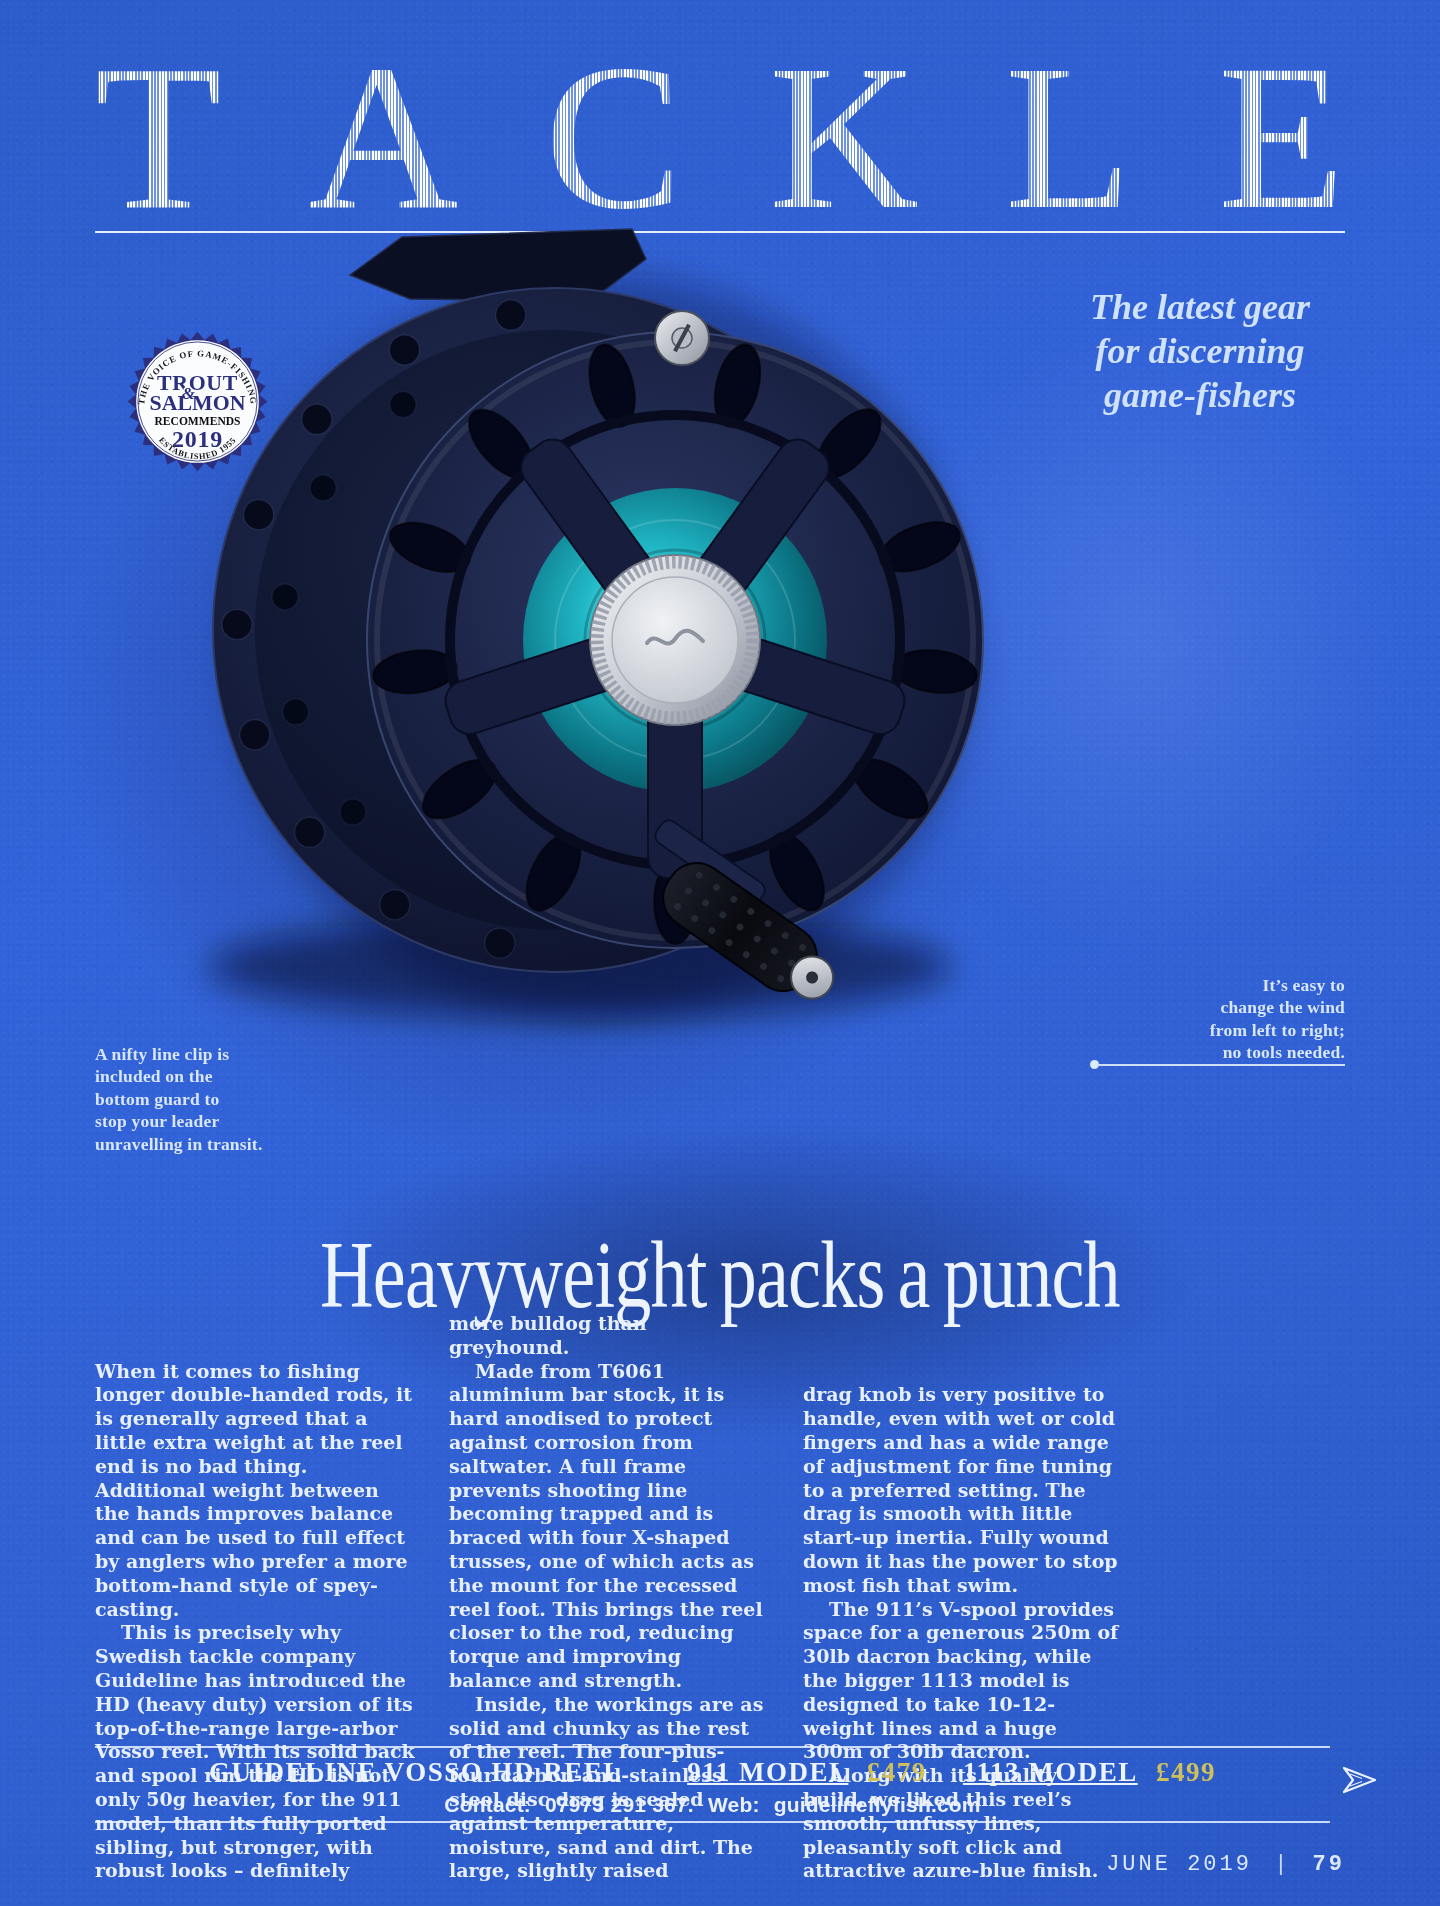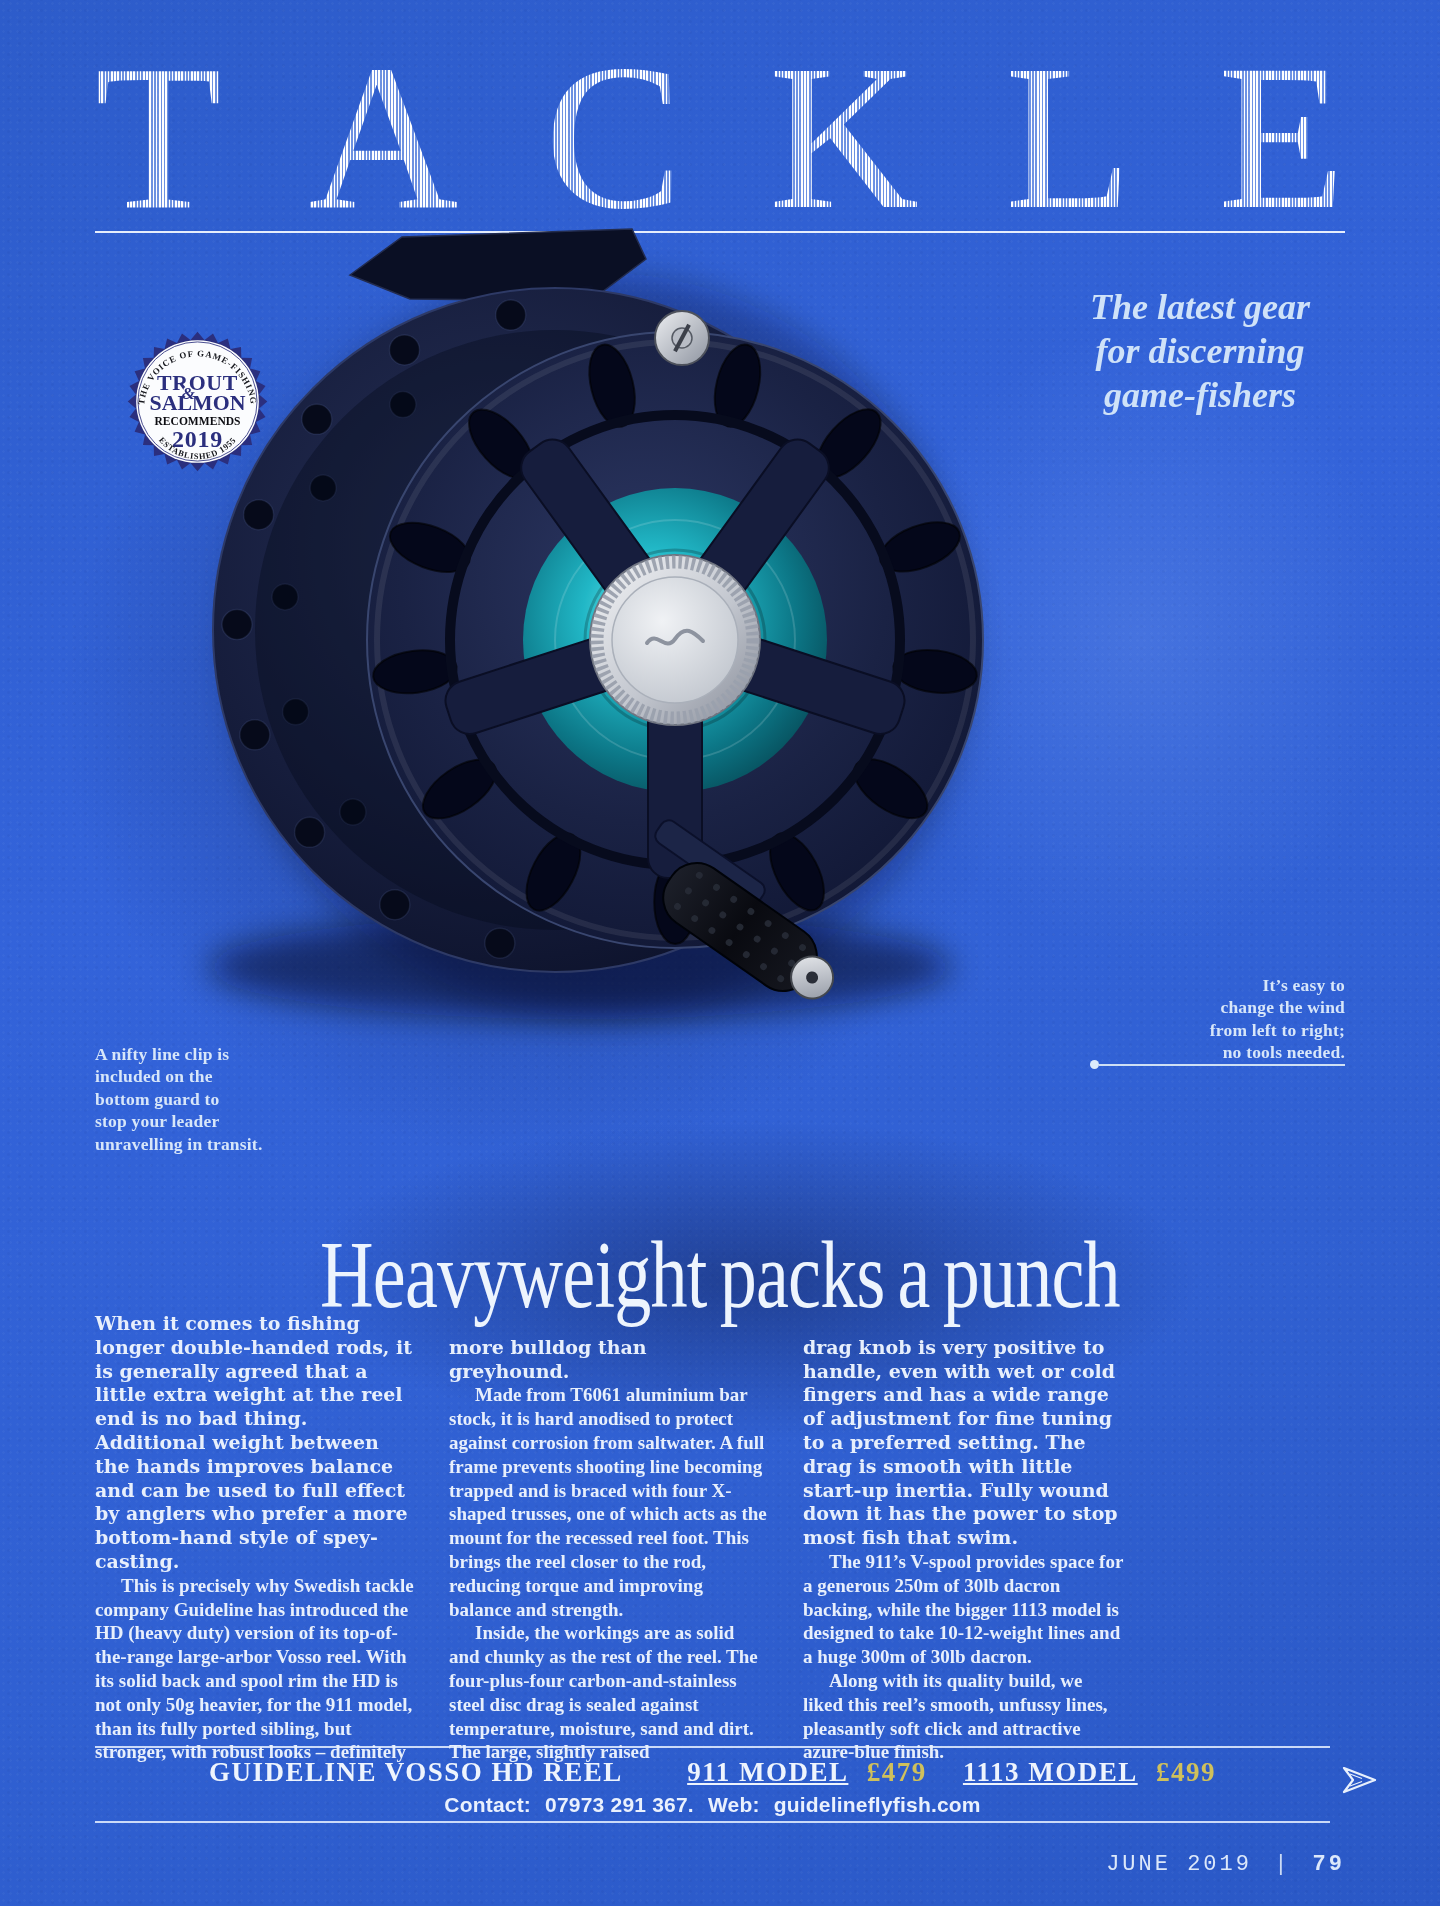--- a/index.html
+++ b/index.html
@@ -72,21 +72,21 @@
     word-spacing:-6px;letter-spacing:-1px;
   }
   .columns{
     position:absolute;left:95px;top:1312px;width:1028px;
     display:flex;gap:34px;
     font-family:"DejaVu Serif",serif;font-weight:700;
     font-size:19px;line-height:23.8px;color:#e7effc;align-items:flex-end;
   }
   .col{flex:1;min-width:0;}
   .col p{margin:0;}
-  .col p.indent{text-indent:26px;font-family:Liberation Serif, serif;}
+  .col p.indent{text-indent:26px;}
 
   
   .bar-rule{position:absolute;left:95px;width:1235px;height:1.5px;background:rgba(230,240,255,.85);}
   .rule-top{top:1746px;} .rule-bot{top:1821px;}
   .price-line{
     position:absolute;left:95px;width:1235px;top:1757px;
     text-align:center;font-family:"Liberation Serif",serif;font-weight:700;
     font-size:27px;letter-spacing:1.5px;color:#eef4fd;white-space:nowrap;
   }
   .price-line .pname{margin-right:28px;}

